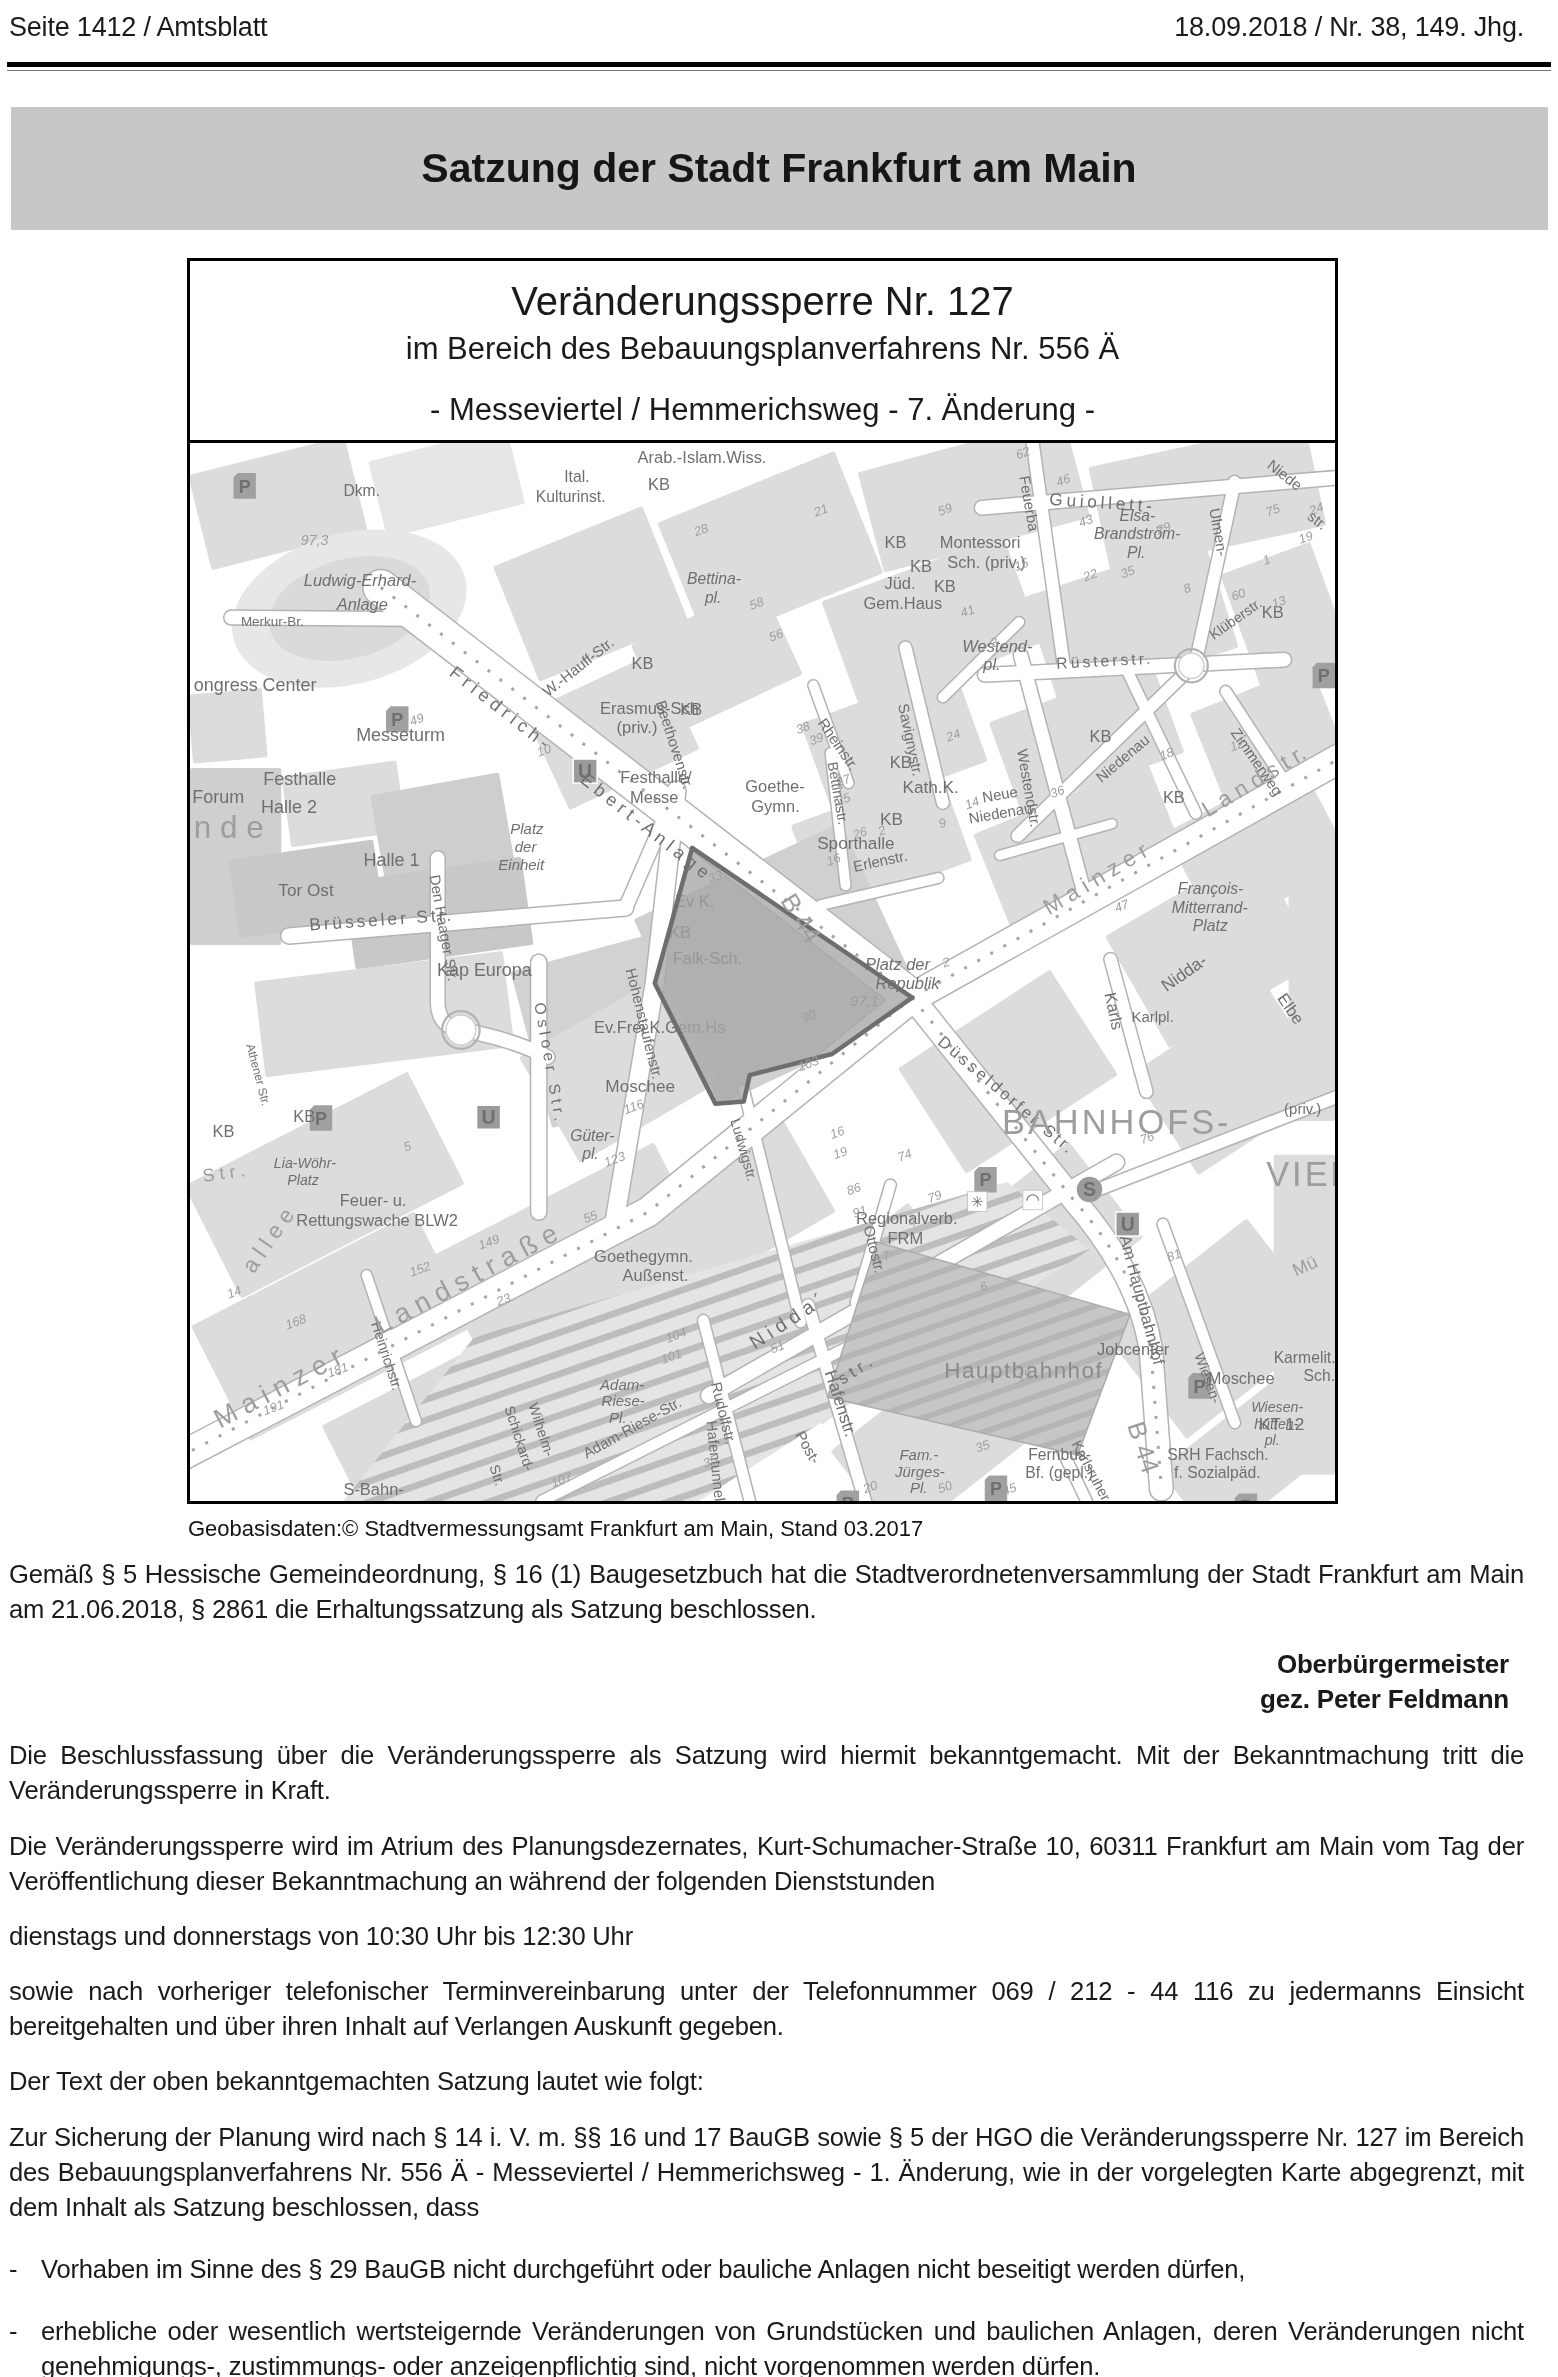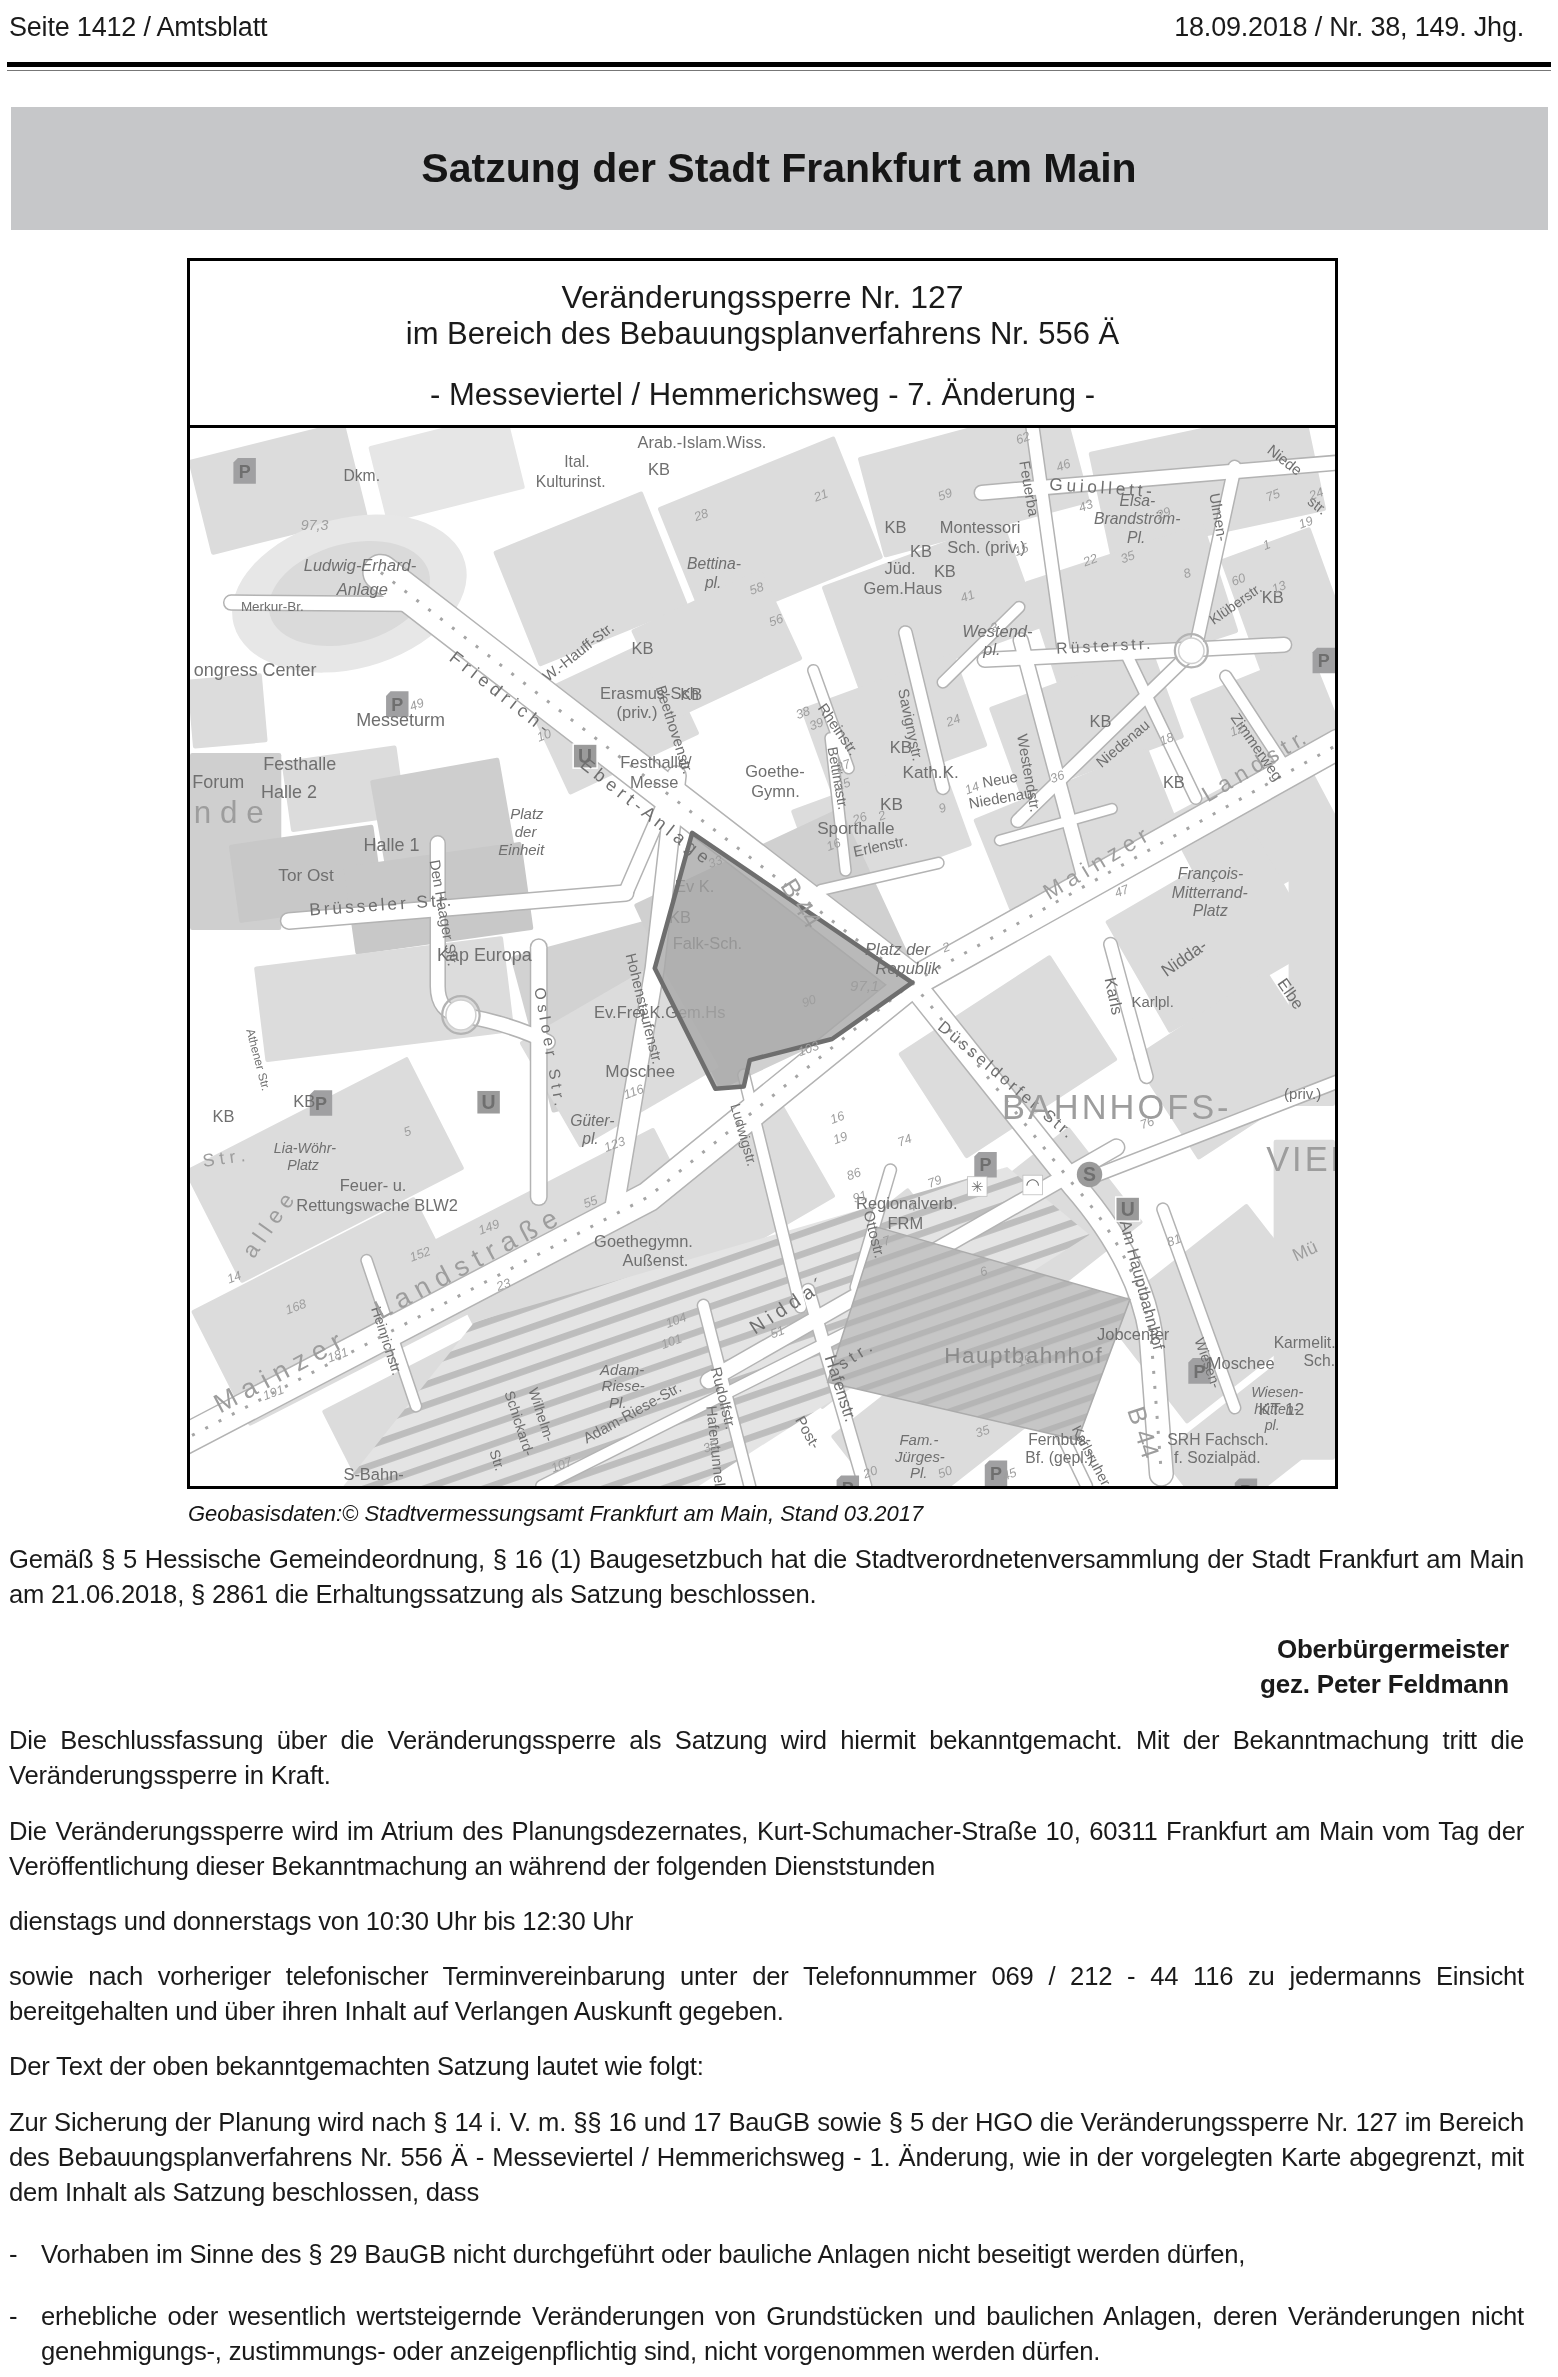--- a/index.html
+++ b/index.html
@@ -12,33 +12,33 @@
   .hdr{display:flex;justify-content:space-between;align-items:flex-end;
        padding:12px 34px 19px 9px;font-size:27px;letter-spacing:-0.2px;}
   .rule{margin:0 6.8px;height:3px;border-top:5.3px solid #000;border-bottom:0.8px solid #777;}
   
   .banner{margin:36px 10.5px 0;height:123px;background:#c6c7c9;
           display:flex;align-items:center;justify-content:center;text-align:right;}
   .banner h1{margin:0;font-size:41px;font-weight:bold;letter-spacing:0px;color:#161616;}
   
   .box{margin:28px 0 0 187px;width:1151px;border:3px solid #000;box-sizing:border-box;background:#fff;}
   .box-head{text-align:center;padding:18px 7.5px 12px;}
-  .bh1{font-size:32px;margin-bottom:0;}
+  .bh1{font-size:40px;margin-bottom:7px;}
   .bh2{font-size:31px;margin-bottom:25px;}
   .bh3{font-size:31px;}
   .map-wrap{border-top:3px solid #000;height:1058px;overflow:hidden;background:#fff;}
   #map{display:block;width:1145px;height:1058px;}
   #map text{font-family:"Liberation Sans",sans-serif;fill:#6f6f6f;}
   #map text.i{font-style:italic;}
   #map text.big{fill:#9d9d9d;}
   #map text.num{font-style:italic;fill:#9e9e9e;}
   #map text.dk{fill:#4f4f4f;}
   #map text.dk2{fill:#8a8a8a;letter-spacing:2px;}
   
-  .caption{margin:12px 34px 0 188px;font-size:22px;color:#141414;font-style:italic;}
+  .caption{margin:12px 34px 0 188px;font-size:22px;color:#141414;}
   
   .body{margin:15px 34px 0 9px;font-size:25.6px;line-height:35px;letter-spacing:-0.2px;}
   .para{text-align:justify;margin:0 0 20.3px 0;}
   .plain{margin:0 0 20.3px 0;}
   .sig{text-align:right;font-weight:bold;font-size:26px;line-height:35px;margin:6px 15px 21px 0;}
   .bullet{display:flex;margin:27px 0 0 0;}
   .bullet .dash{width:32px;flex:none;}
   .bullet p{flex:1;margin:0;text-align:justify;}
 </style>
 </head>

